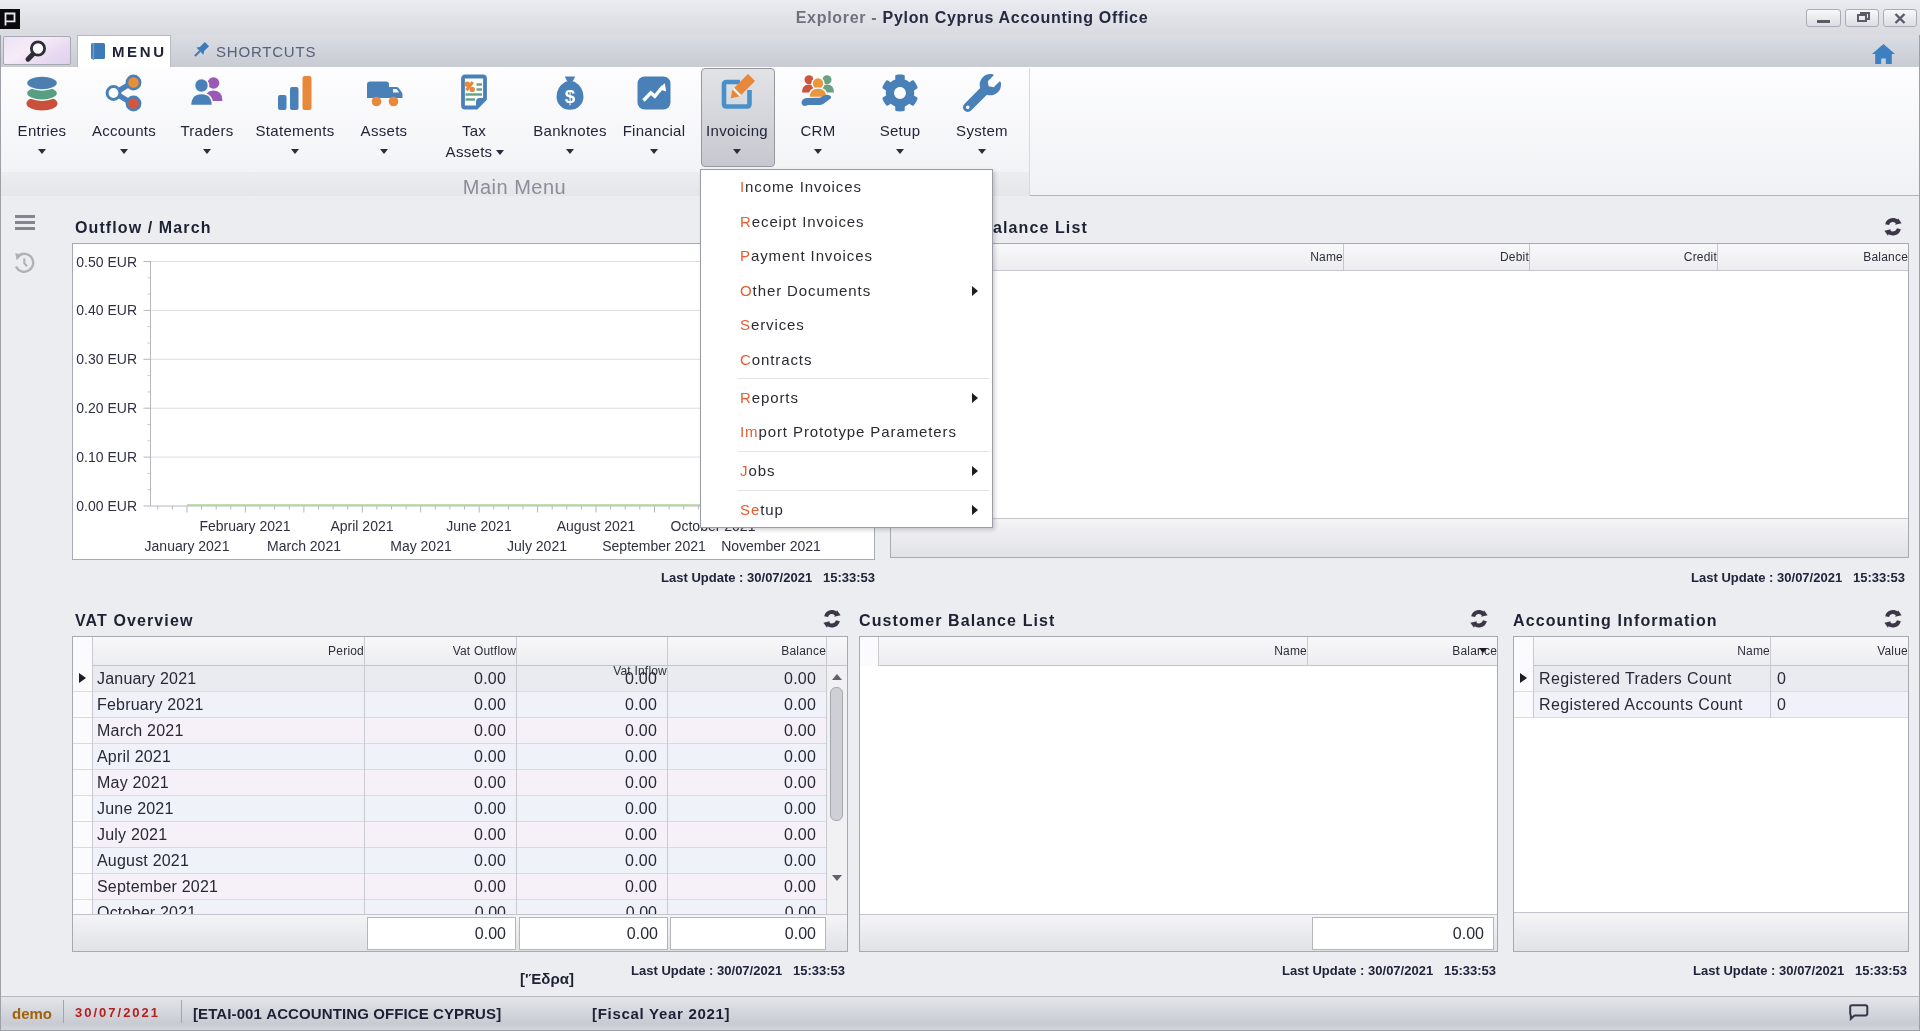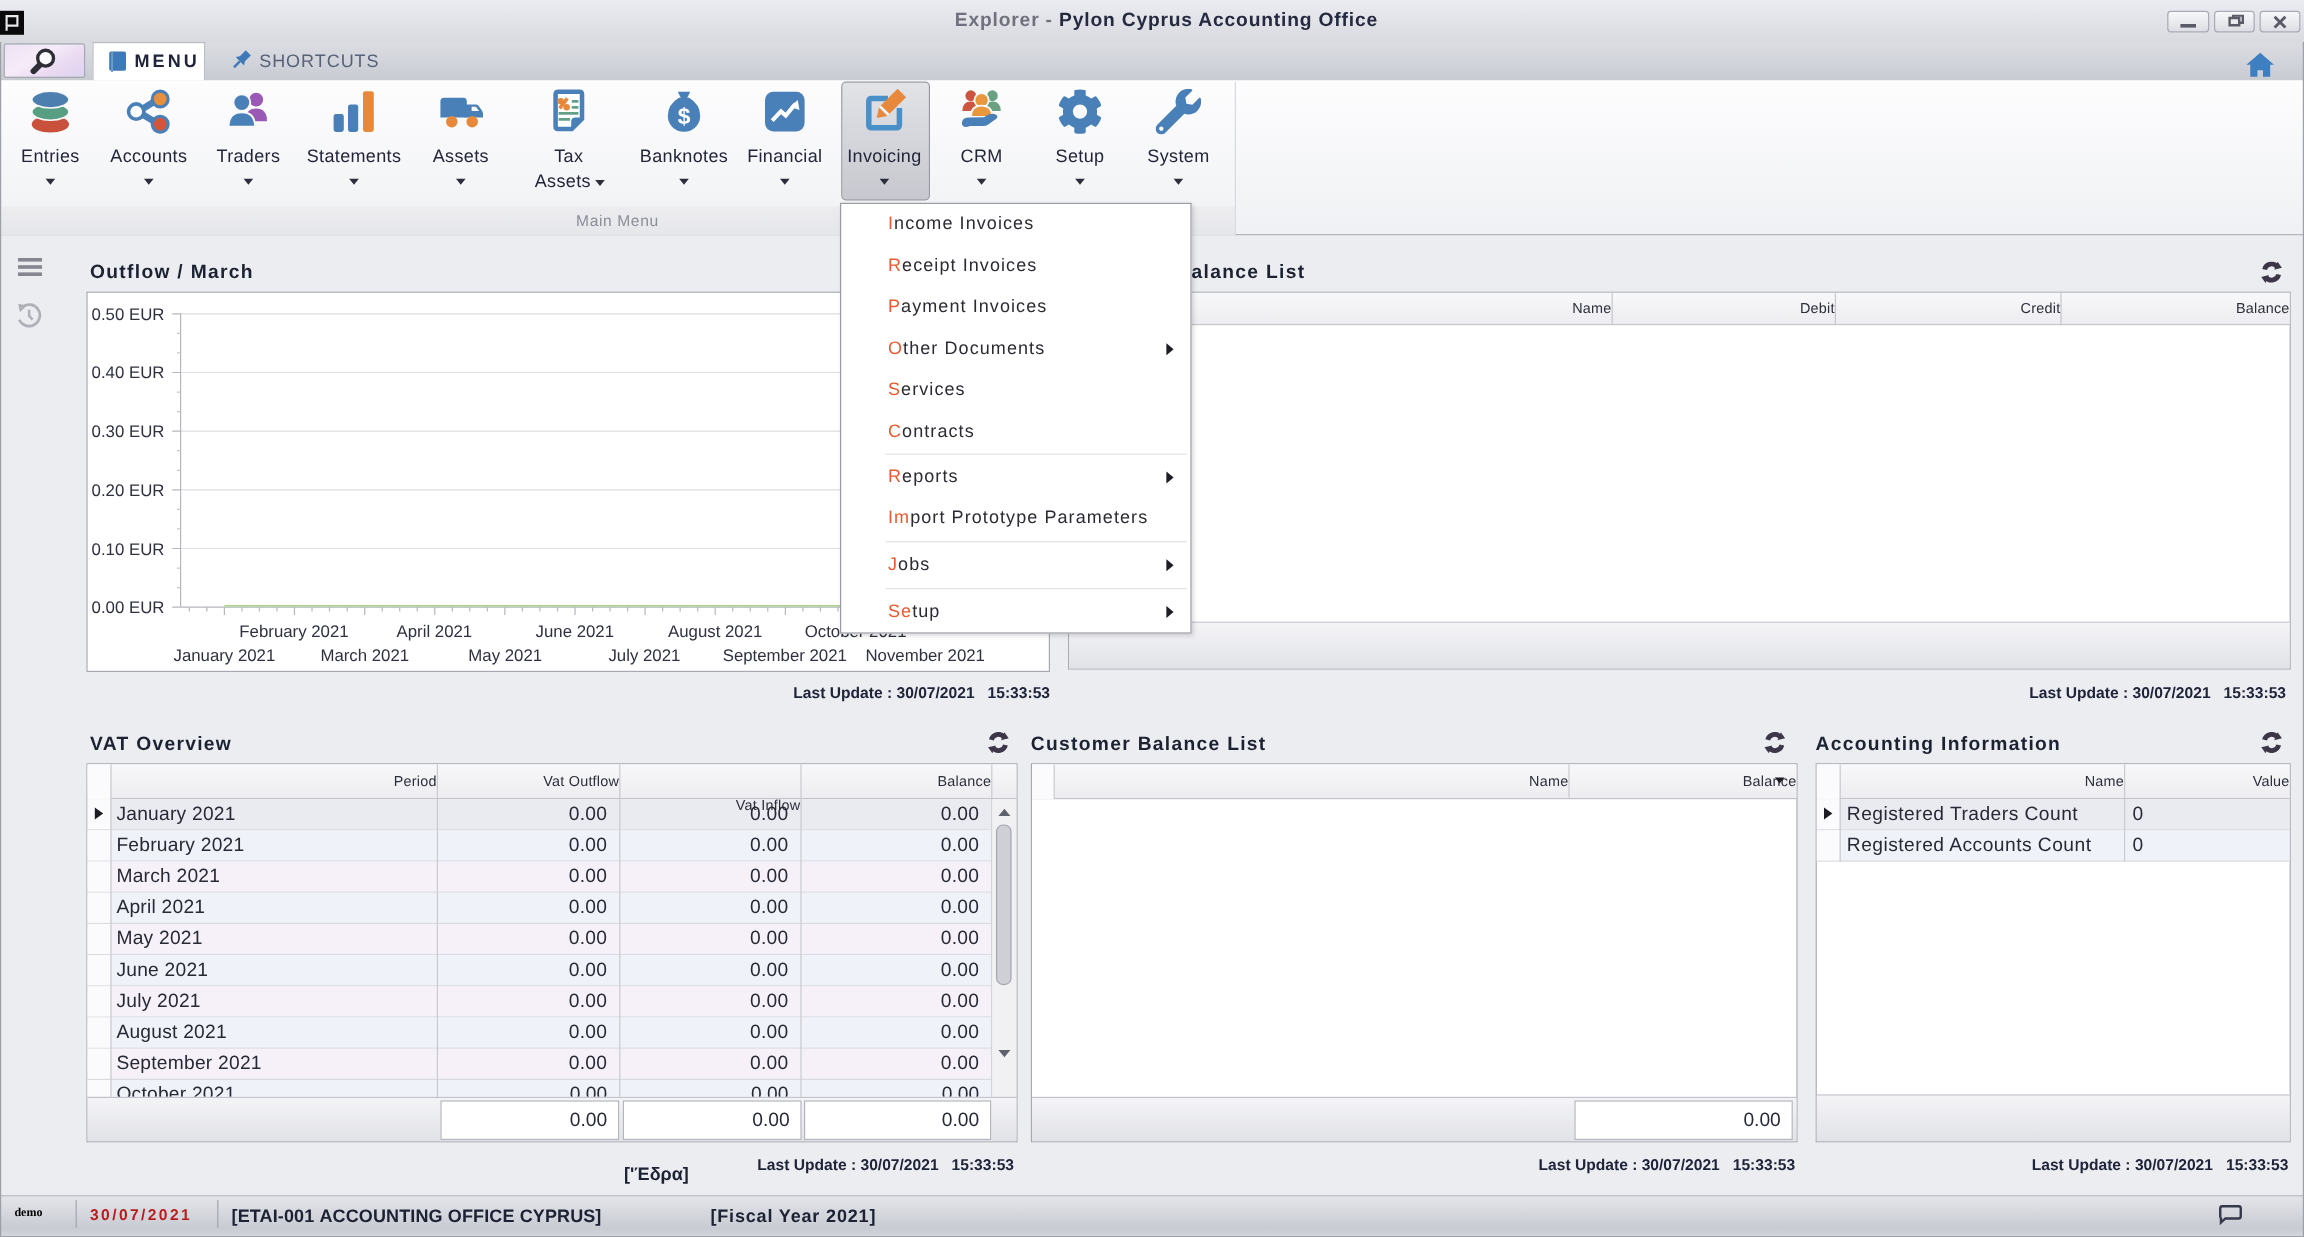--- a/index.html
+++ b/index.html
@@ -70,21 +70,21 @@
     </g>
   </svg>
 <div class="abs" style="left:216px;top:43px;font-size:15px;color:#57617a;letter-spacing:0.8px;">SHORTCUTS</div>
 <svg class="abs" style="left:1871px;top:43px" width="25" height="22" viewBox="0 0 25 22">
     <path d="M12.5 1 L24 11 h-3.2 v10 h-6 v-5.5 h-4.6 v5.5 h-6 v-10 H1 z" fill="#3d7fc1"></path>
     <rect x="10.2" y="14.5" width="4.6" height="4.2" fill="#fff" opacity="0"></rect>
   </svg>
 
 <div class="abs" style="left:0;top:67px;width:1920px;height:129px;background:linear-gradient(#fdfdfe,#f0f1f4);border-bottom:1px solid #b3b5bd;"></div>
 <div class="abs" style="left:0;top:172px;width:1029px;height:24px;background:linear-gradient(#ededf0,#e5e6ea);"></div>
-<div class="abs" style="left:0;top:176px;width:1029px;text-align:center;font-size:13px;letter-spacing:0.5px;color:#8b8d99;">Main Menu</div>
+<div class="abs" style="left:0;top:176px;width:1029px;text-align:center;font-size:20px;letter-spacing:0.5px;color:#8b8d99;">Main Menu</div>
 <div class="abs" style="left:1029px;top:68px;width:1px;height:128px;background:#d8d9de;"></div>
 
 <div class="abs" style="left:701px;top:68px;width:74px;height:99px;border:1px solid #97989f;border-radius:4px;background:linear-gradient(#e2e3e7,#c7c8cf);"></div>
 
 <svg class="abs" style="left:23px;top:74px" width="38" height="38" viewBox="0 0 38 38">
     <ellipse cx="19" cy="29.5" rx="15.5" ry="7" fill="#c9503a"></ellipse>
     <ellipse cx="19" cy="19.2" rx="15.5" ry="7" fill="#579e82" stroke="#f7f8f9" stroke-width="1.4"></ellipse>
     <ellipse cx="19" cy="9" rx="15.5" ry="7" fill="#4c7fb0" stroke="#f7f8f9" stroke-width="1.4"></ellipse>
   </svg>
 <svg class="abs" style="left:105px;top:74px" width="38" height="38" viewBox="0 0 38 38">
@@ -481,21 +481,21 @@
   <div class="menu-item" style="top:253px;"><span class="accel">Im</span>port Prototype Parameters</div>
   <div class="menu-sep" style="top:282px;"></div>
   <div class="menu-item" style="top:291.5px;text-align:center;"><span class="accel">J</span>obs</div>
   <div class="menu-arrow" style="top:296.5px;"></div>
   <div class="menu-sep" style="top:321px;"></div>
   <div class="menu-item" style="top:330.5px;"><span class="accel">Se</span>tup</div>
   <div class="menu-arrow" style="top:335.5px;"></div>
 </div>
 
 <div class="abs" style="left:0;top:996px;width:1920px;height:35px;background:linear-gradient(#e3e5ea,#c9cbd3 78%,#d5d7dd);border-top:1px solid #b6b8c0;"></div>
-<div class="abs b" style="left:12px;top:1005px;font-size:10px;color:#000000;font-family:Liberation Serif, serif;">demo</div>
+<div class="abs b" style="left:12px;top:1005px;font-size:15px;color:#a16207;">demo</div>
 <div class="abs" style="left:63px;top:1000px;width:1px;height:23px;background:#a3a5ae;"></div>
 <div class="abs b" style="left:75px;top:1005px;font-size:13px;letter-spacing:2px;color:#b91c1c;">30/07/2021</div>
 <div class="abs" style="left:181px;top:1000px;width:1px;height:23px;background:#a3a5ae;"></div>
 <div class="abs b" style="left:193px;top:1005px;font-size:15px;letter-spacing:0.1px;color:#1c2134;">[ΕΤΑΙ-001 ACCOUNTING OFFICE CYPRUS]</div>
 <div class="abs b" style="left:520px;top:970px;font-size:15px;color:#1c2134;">['Έδρα]</div>
 <div class="abs b" style="left:592px;top:1005px;font-size:15px;letter-spacing:0.7px;color:#1c2134;">[Fiscal Year 2021]</div>
 <svg class="abs" style="left:1849px;top:1004px" width="20" height="17" viewBox="0 0 20 17">
     <path d="M3 1.2 h13.5 q1.8 0 1.8 1.8 v6.6 q0 1.8-1.8 1.8 h-11 l-3.7 3.4 v-3.4 q-0.6-0.2-0.6-1.8 v-6.6 q0-1.8 1.8-1.8 z" fill="none" stroke="#34384a" stroke-width="2"></path>
   </svg>
 

